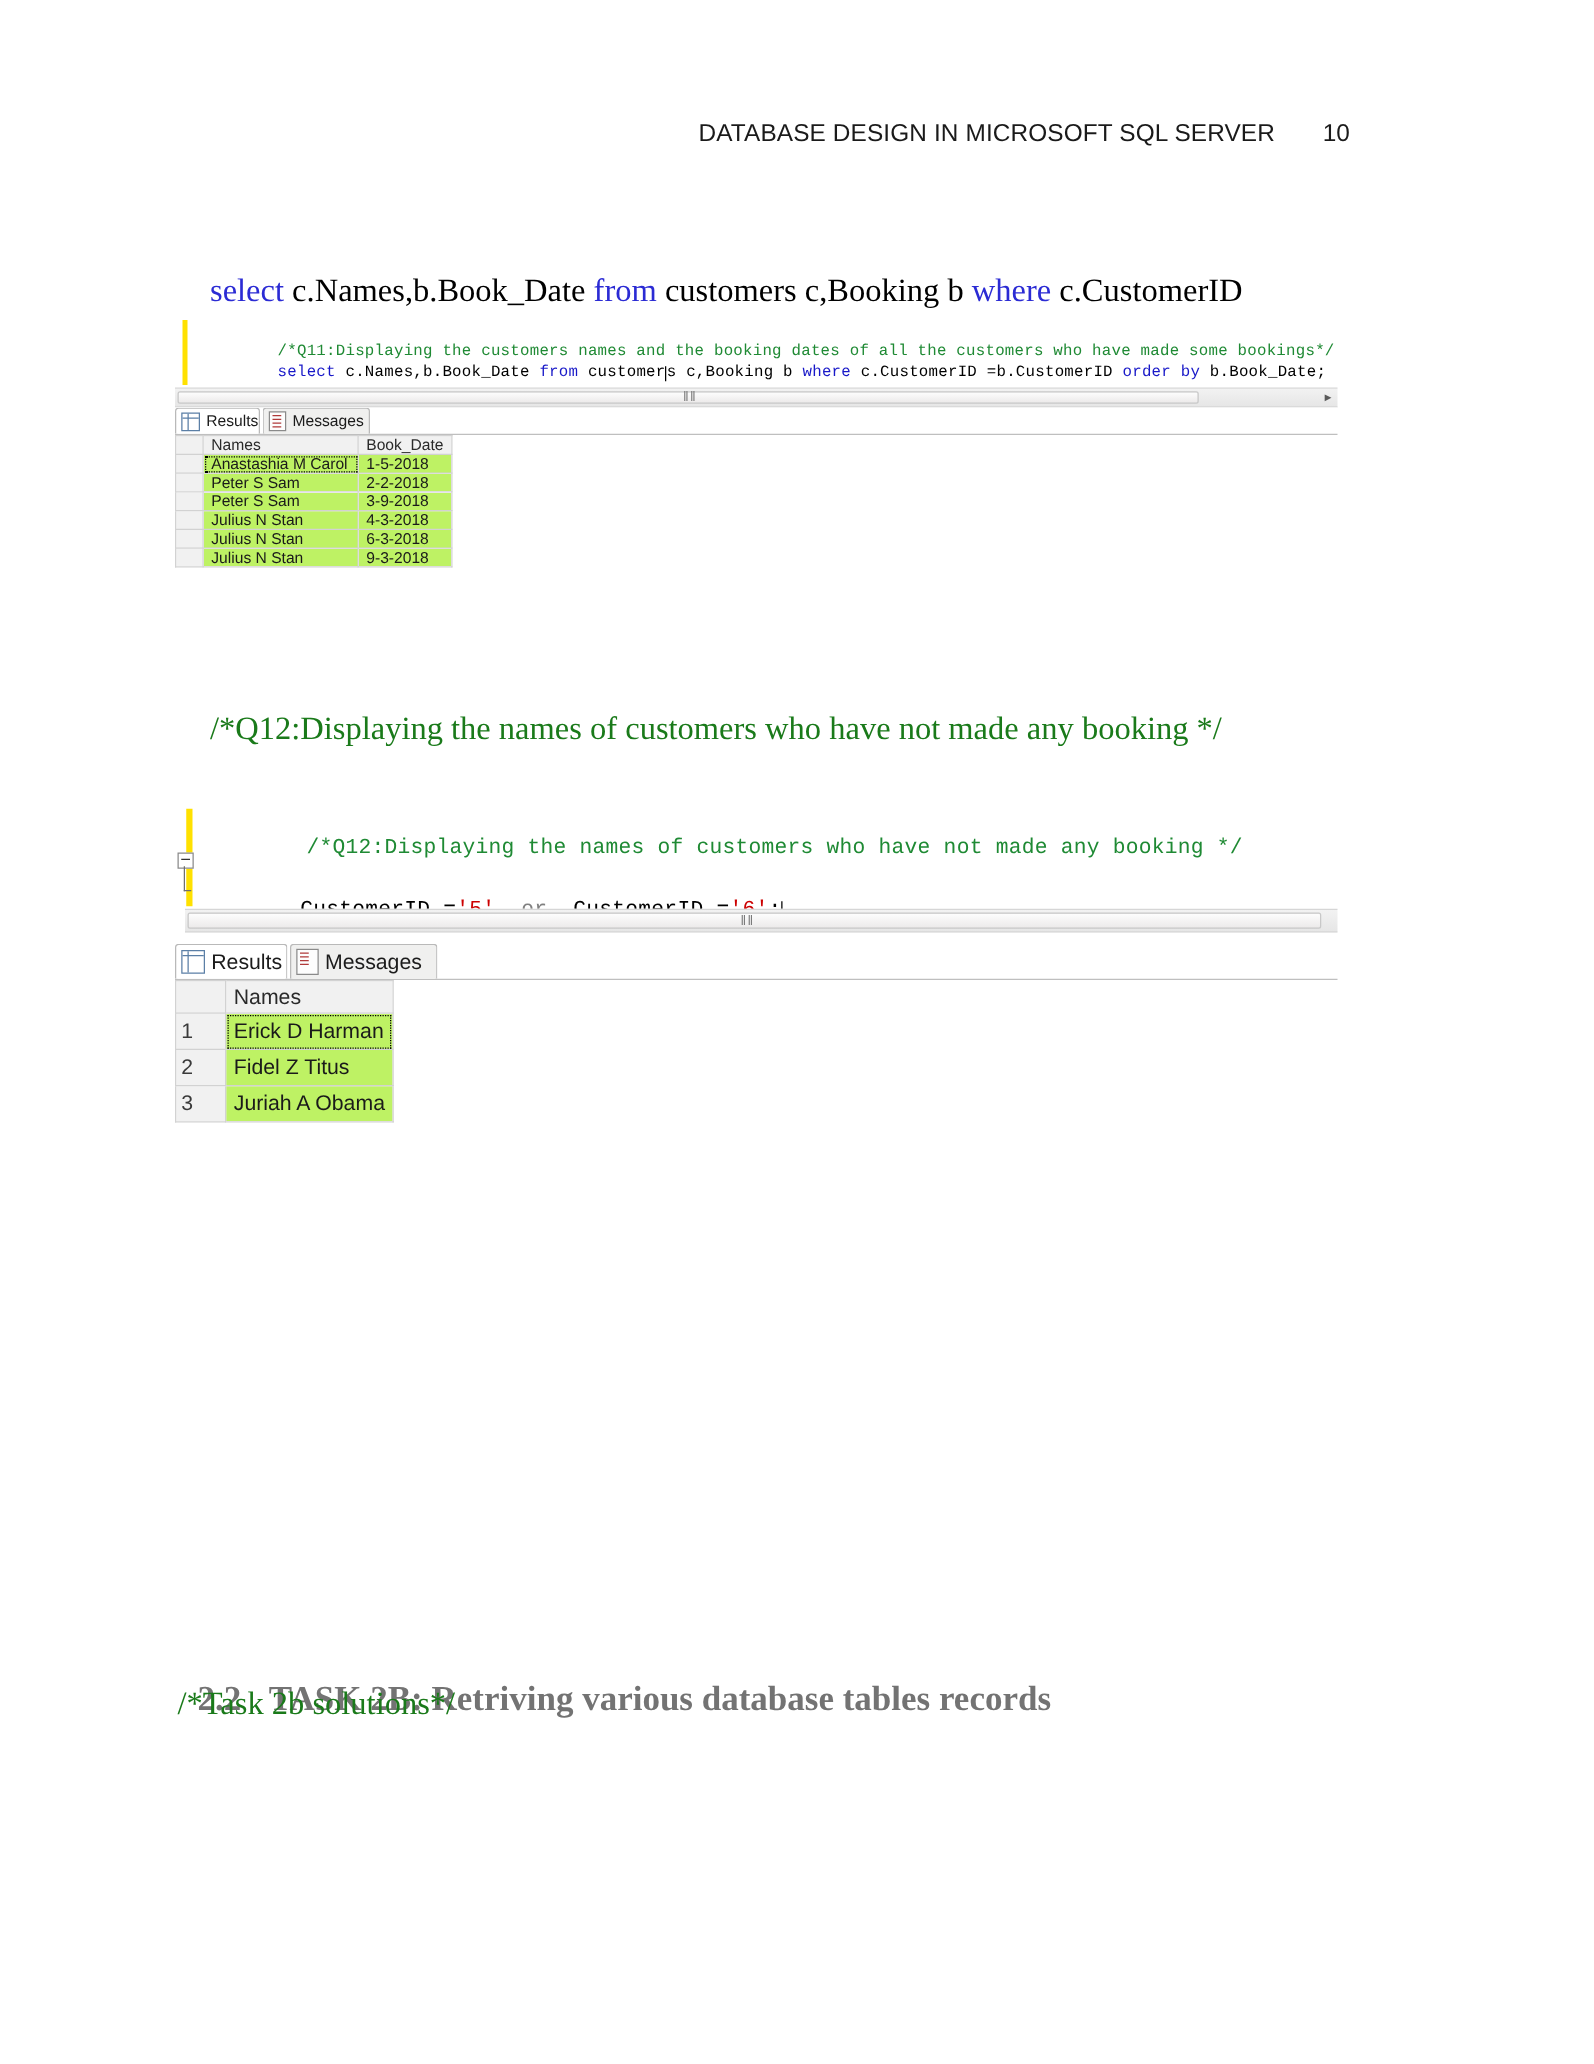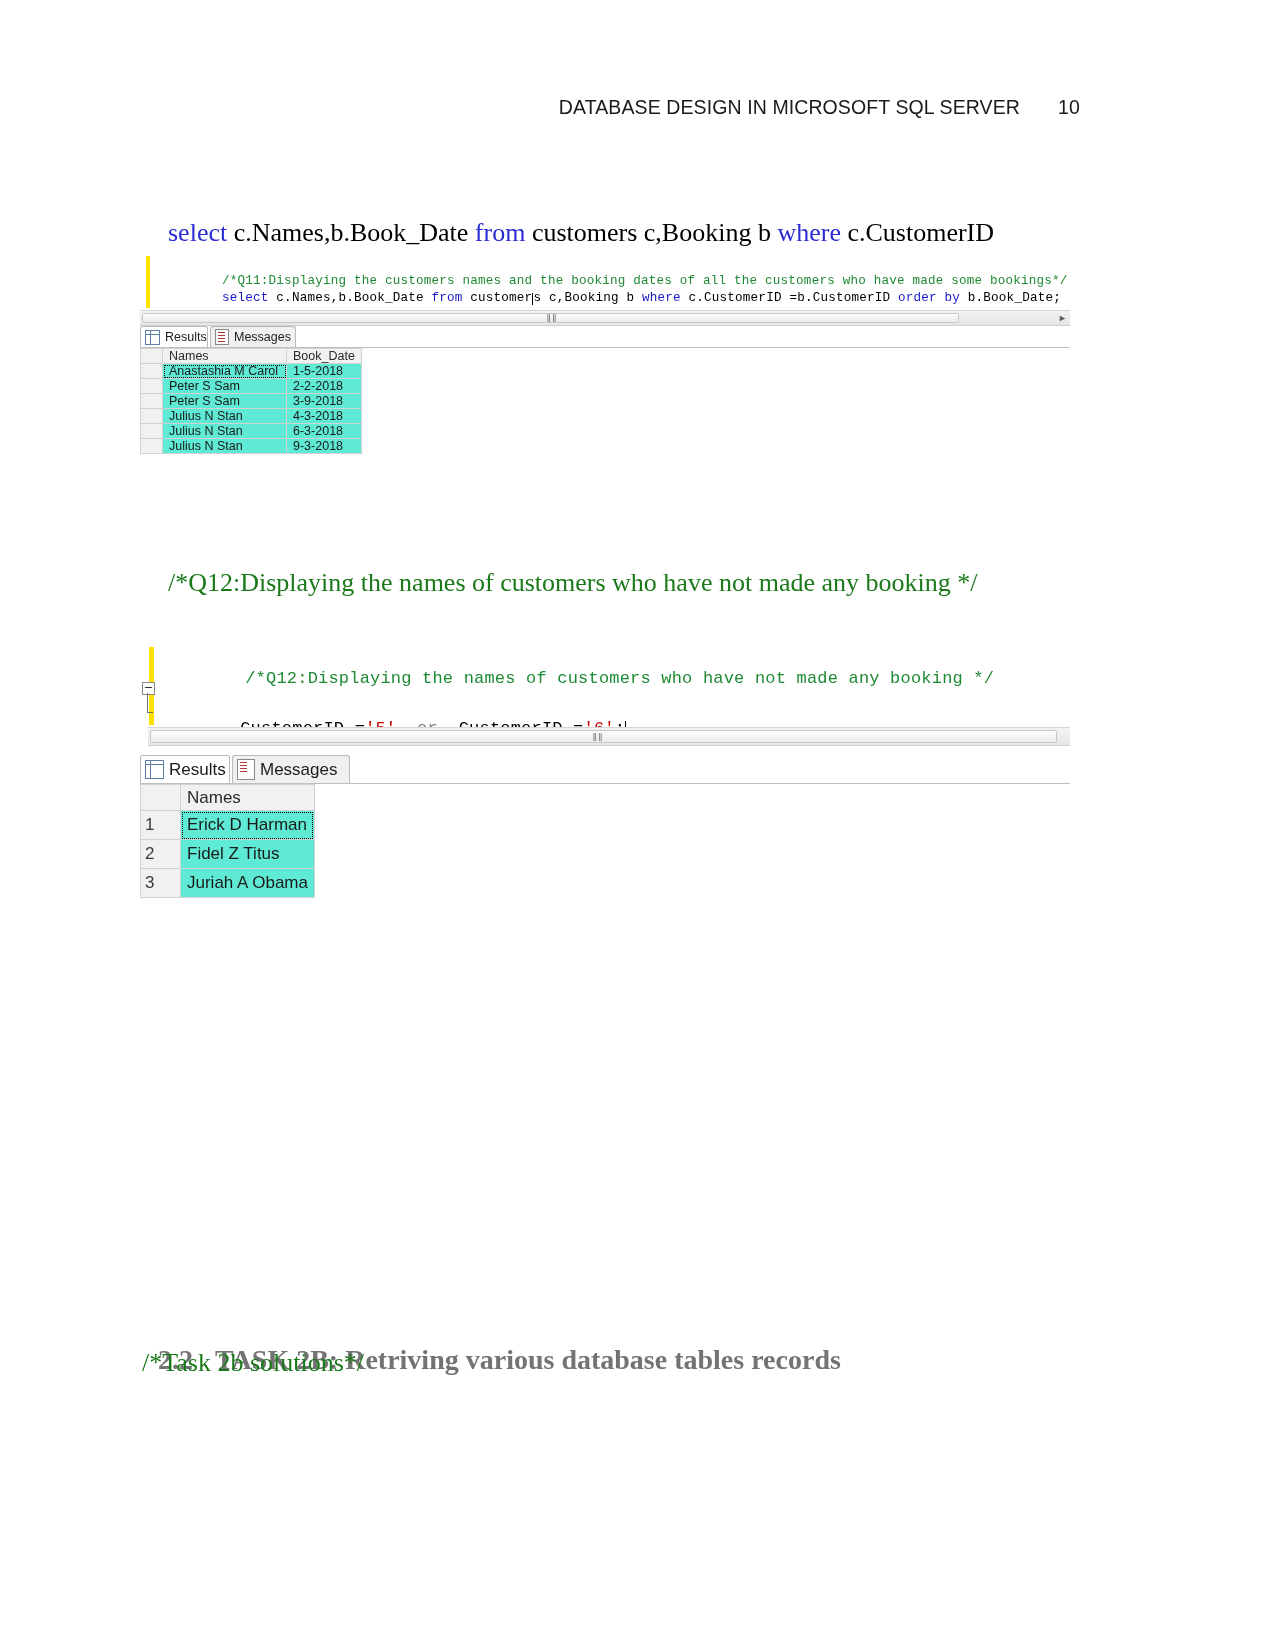--- a/index.html
+++ b/index.html
@@ -194,21 +194,21 @@
   }
   .grid table {
     border-collapse: collapse;
     table-layout: fixed;
   }
   .grid th, .grid td {
     border: 1px solid #d2d2d2;
     padding: 0 6px;
     text-align: left;
     font-weight: normal;
-    background: #5eead4;
+    background: #bef264;
     white-space: nowrap;
     overflow: hidden;
   }
   .grid th {
     background: #f1f1f1;
     color: #2a2a2a;
   }
   .grid td.rownum {
     background: #f1f1f1;
     color: #3a3a3a;

